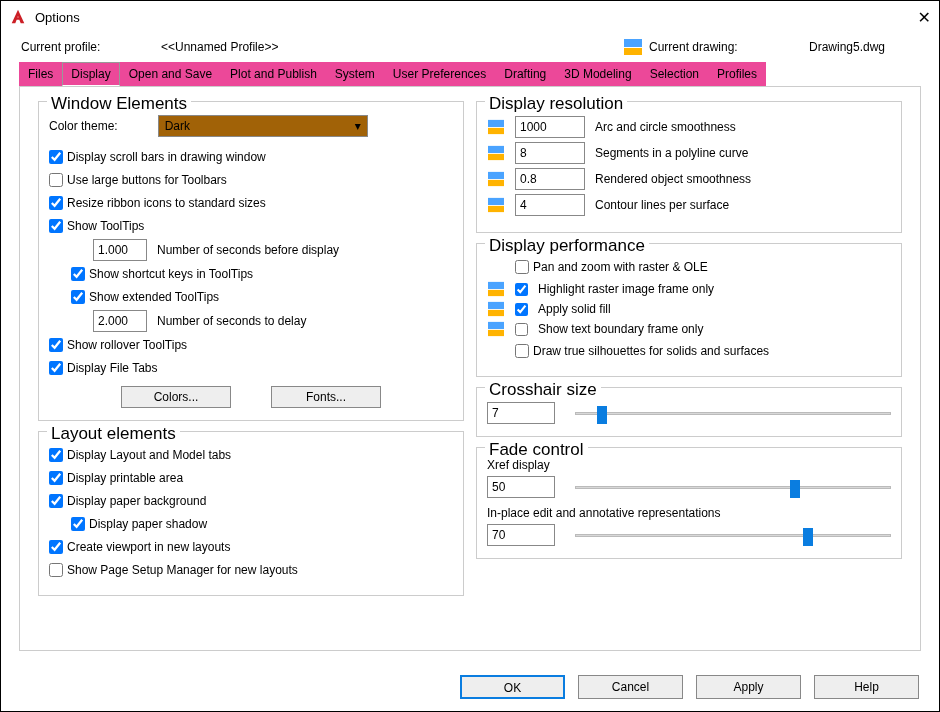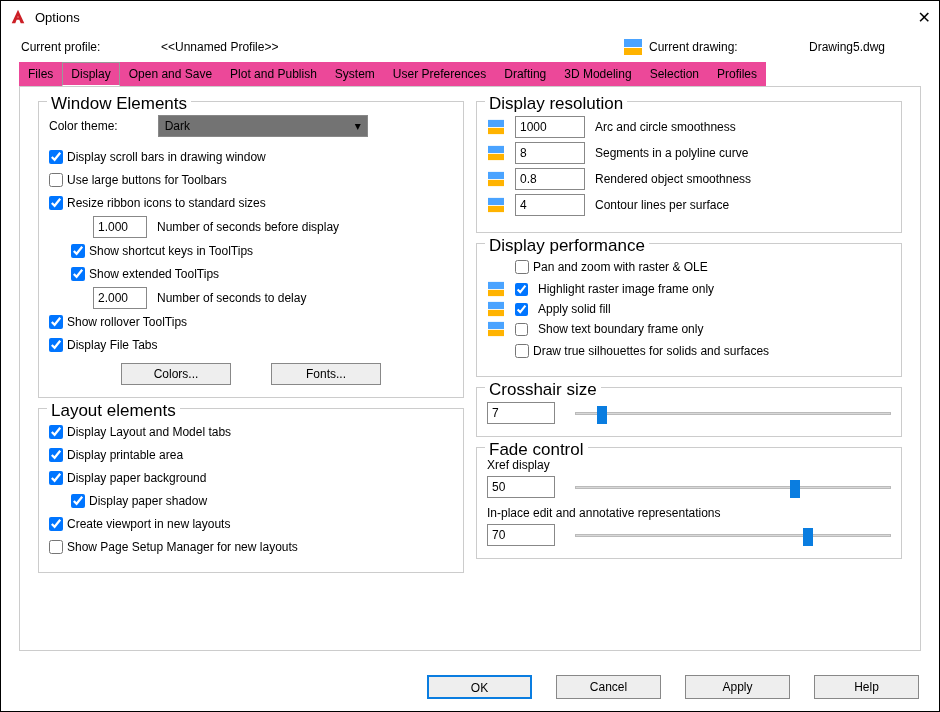--- a/index.html
+++ b/index.html
@@ -21,33 +21,33 @@
 .tab:not(.active) { color:#000; }
 .content { display: flex; padding: 6px 18px 0 18px; gap: 12px; }
 .col { flex: 1; display: flex; flex-direction: column; gap: 10px; }
 .group { border: 1px solid #ccc; padding: 10px 10px 12px 10px; position: relative; }
 .group-title { position: absolute; top: -8px; left: 8px; background: #fff; padding: 0 4px; font-size: 17px; }
 .row { display: flex; align-items: center; margin: 3px 0; min-height: 20px; }
 .row label { margin-left: 4px; cursor: default; }
 .row input[type=checkbox] { width: 14px; height: 14px; }
 .indent1 { margin-left: 22px; }
 .indent2 { margin-left: 44px; }
-.select { width: 210px; height: 22px; border: 1px solid #888; background: #737373; padding: 0 6px; display:flex; align-items:center; justify-content:space-between; cursor:pointer; margin-left: 40px;}
+.select { width: 210px; height: 22px; border: 1px solid #888; background: #a16207; padding: 0 6px; display:flex; align-items:center; justify-content:space-between; cursor:pointer; margin-left: 40px;}
 .numbox { width: 54px; height: 22px; border: 1px solid #888; padding: 0 4px; display:flex; align-items:center; }
 .btns-row { display:flex; gap: 40px; justify-content: center; margin-top:8px;}
 .button { width: 110px; height: 22px; border: 1px solid #888; background:#eee; text-align:center; line-height:20px; cursor:pointer; }
 .res-row { display:flex; align-items:center; gap:10px; margin:4px 0; }
 .res-icon { width:18px; height:16px;}
 .res-input { width:70px; height:22px; border:1px solid #888; padding:0 4px; display:flex; align-items:center;}
 .slider-wrap { display:flex; align-items:center; gap:20px; margin-top:4px;}
 .slider-val { width:68px; height:22px; border:1px solid #888; padding:0 4px; display:flex; align-items:center;}
 .slider { position:relative; flex:1; height:20px;}
 .slider-track { position:absolute; top:9px; left:0; right:0; height:3px; background:#d8d8d8; border:1px solid #bbb;}
 .slider-thumb { position:absolute; top:3px; width:10px; height:18px; background:#0a7de0; }
-.footer { position:absolute; bottom:12px; right:20px; display:flex; gap:24px;}
+.footer { position:absolute; bottom:12px; right:20px; display:flex; gap:13px;}
 .footer .fbtn { width:105px; height:24px; border:1px solid #888; background:#eee; text-align:center; line-height:22px; cursor:pointer;}
 .footer .fbtn.primary { border:2px solid #0a7de0;}
 .panel-border { border:1px solid #ccc; margin:0 18px; padding-top:8px; height: 565px; overflow:hidden;}
 svg.app-icon path{fill:#cc1f26;}
 svg.dwg-icon rect{fill:#4aa3ff;} svg.dwg-icon polygon{fill:#ffb300;}
 </style>
 </head>
 <body>
 
 <div class="titlebar">
@@ -100,20 +100,24 @@
             <label>Display scroll bars in drawing window</label>
           </div>
       <div class="row">
             <input type="checkbox" style="">
             <label>Use large buttons for Toolbars</label>
           </div>
       <div class="row">
             <input type="checkbox" checked="" style="">
             <label>Resize ribbon icons to standard sizes</label>
           </div>
+      <div class="row">
+            <input type="checkbox" checked="" style="">
+            <label>Show ToolTips</label>
+          </div>
       <div class="row indent2">
             <div class="numbox">1.000</div>
             <label style="margin-left:10px;">Number of seconds before display</label>
           </div>
       <div class="row indent1">
             <input type="checkbox" checked="" style="">
             <label>Show shortcut keys in ToolTips</label>
           </div>
       <div class="row indent1">
             <input type="checkbox" checked="" style="">

